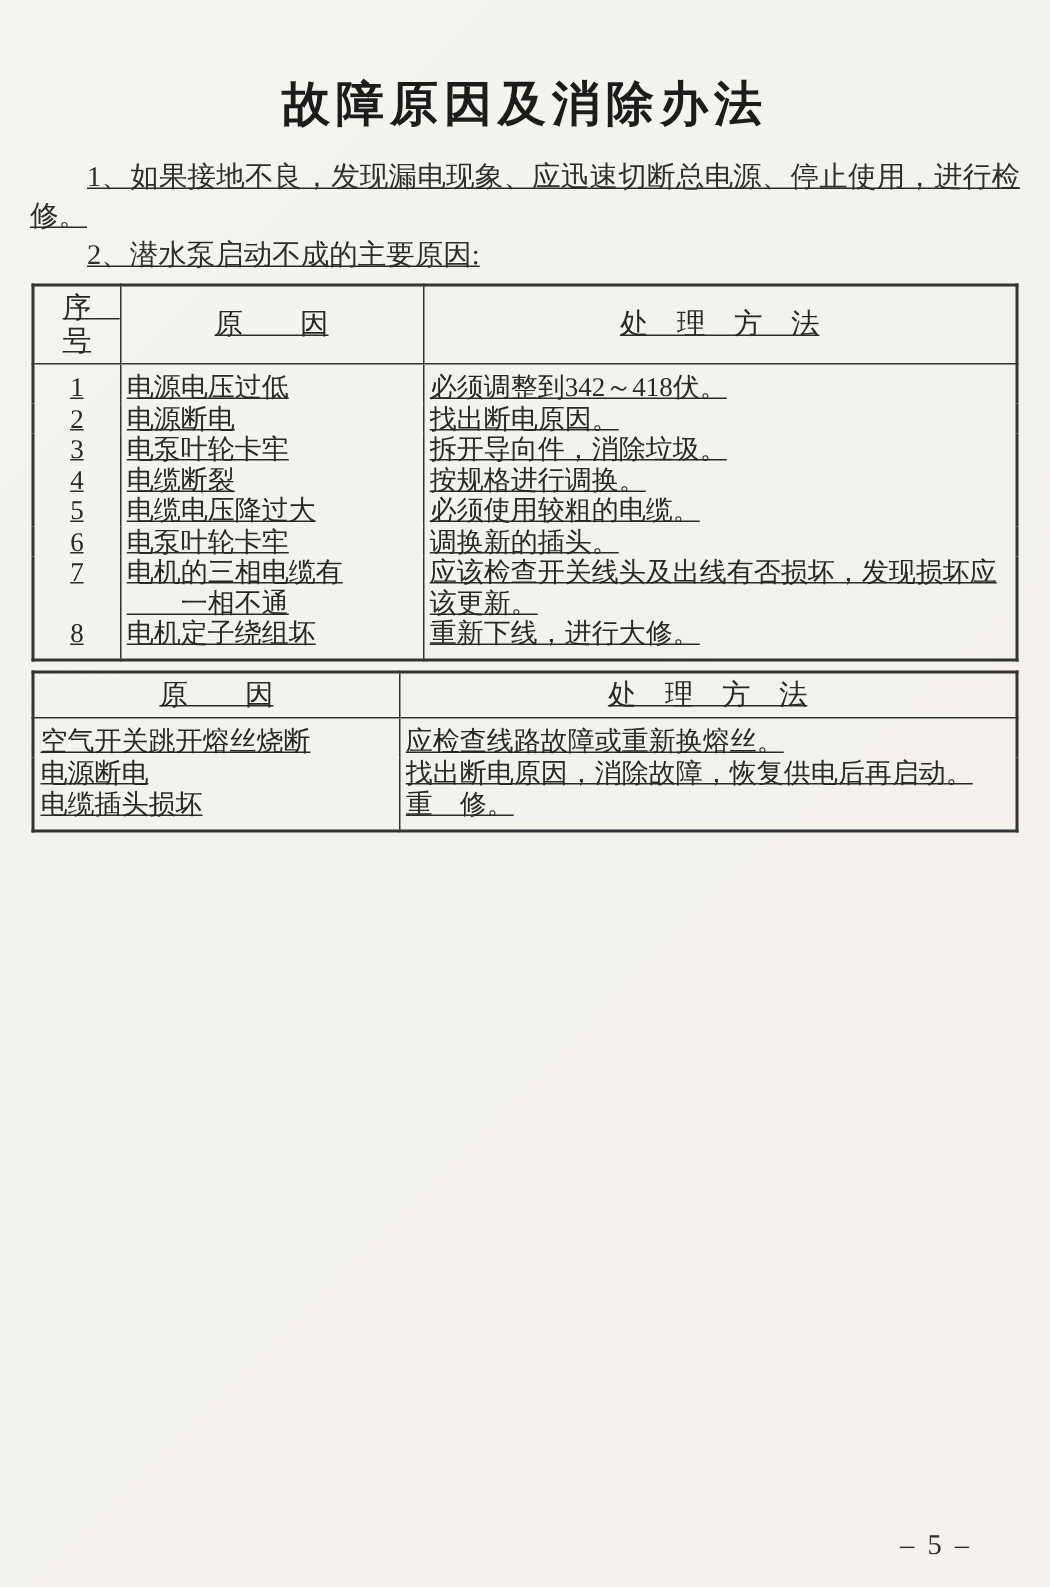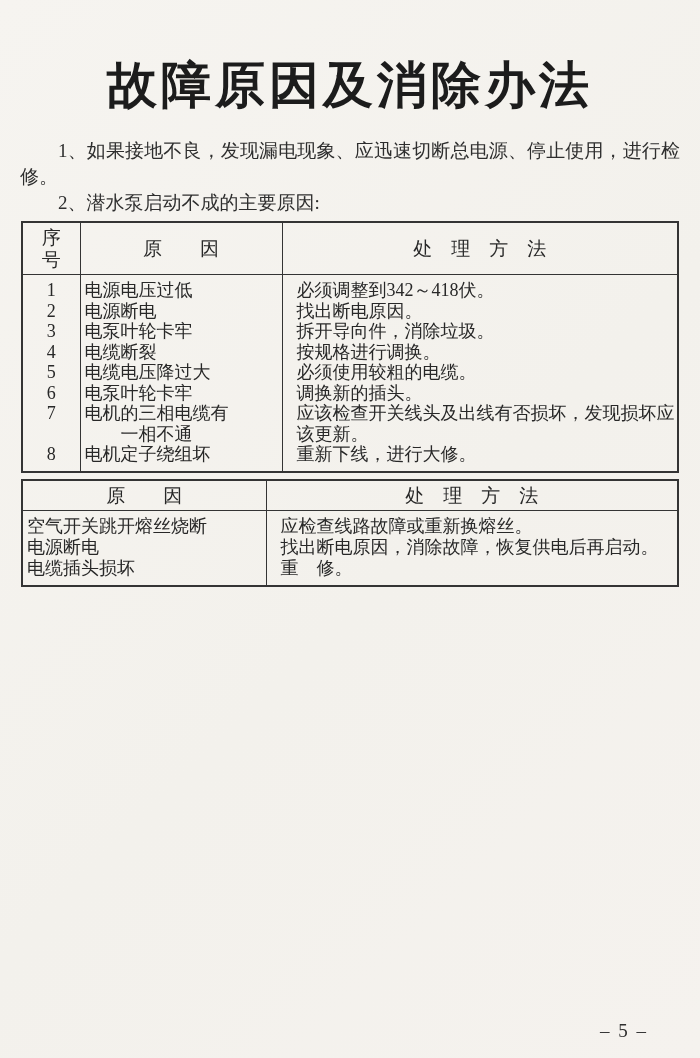--- a/index.html
+++ b/index.html
@@ -7,28 +7,28 @@
     position: relative;
     width: 700px;
     height: 1058px;
     margin: 0 auto;
     background: linear-gradient(135deg, #f6f4f0 0%, #f3f1ec 55%, #f5f2ee 100%);
     color: #2b2b2b;
     font-family: "Liberation Serif", "DejaVu Serif", serif;
     overflow: hidden;
     box-sizing: border-box;
   }
-  .content { padding: 0 20px; }
+  .content { padding: 0 20px; text-decoration: underline; }
   .title {
-    margin: 16px;
+    margin: 0;
     padding: 46px 0 14px 0;
     text-align: center;
     font-family: "Liberation Sans", "DejaVu Sans", sans-serif;
     font-weight: 900;
-    font-size: 50px;
+    font-size: 32px;
     line-height: 46px;
     letter-spacing: 4px;
     color: #1c1c1c;
   }
   p.body {
     margin: 0;
     font-size: 19px;
     line-height: 26px;
     text-indent: 2em;
     text-align: justify;
@@ -49,21 +49,21 @@
     font-size: 19px;
     text-align: center;
     padding: 4px 0 3px 0;
     line-height: 22px;
   }
   th, td { border-left: 1.5px solid #343434; }
   th:first-child, td:first-child { border-left: none; }
   td { line-height: 20.5px; vertical-align: top; padding: 0; }
   td.c-no { text-align: center; }
   td.c-cause { padding-left: 4px; white-space: pre-line; }
-  td.c-remedy { padding-left: 14px; }
+  td.c-remedy { padding-left: 4px; }
   tbody tr:first-child td { padding-top: 5px; }
   tbody tr:last-child td { padding-bottom: 6px; }
   .t1 .col-no { width: 58px; }
   .t1 .col-cause { width: 202px; }
   .t1 .col-remedy { width: 396px; }
   .t2 .col-cause { width: 244px; }
   .t2 .col-remedy { width: 412px; }
   .t2 td { line-height: 21px; }
   .pageno {
     position: absolute;

